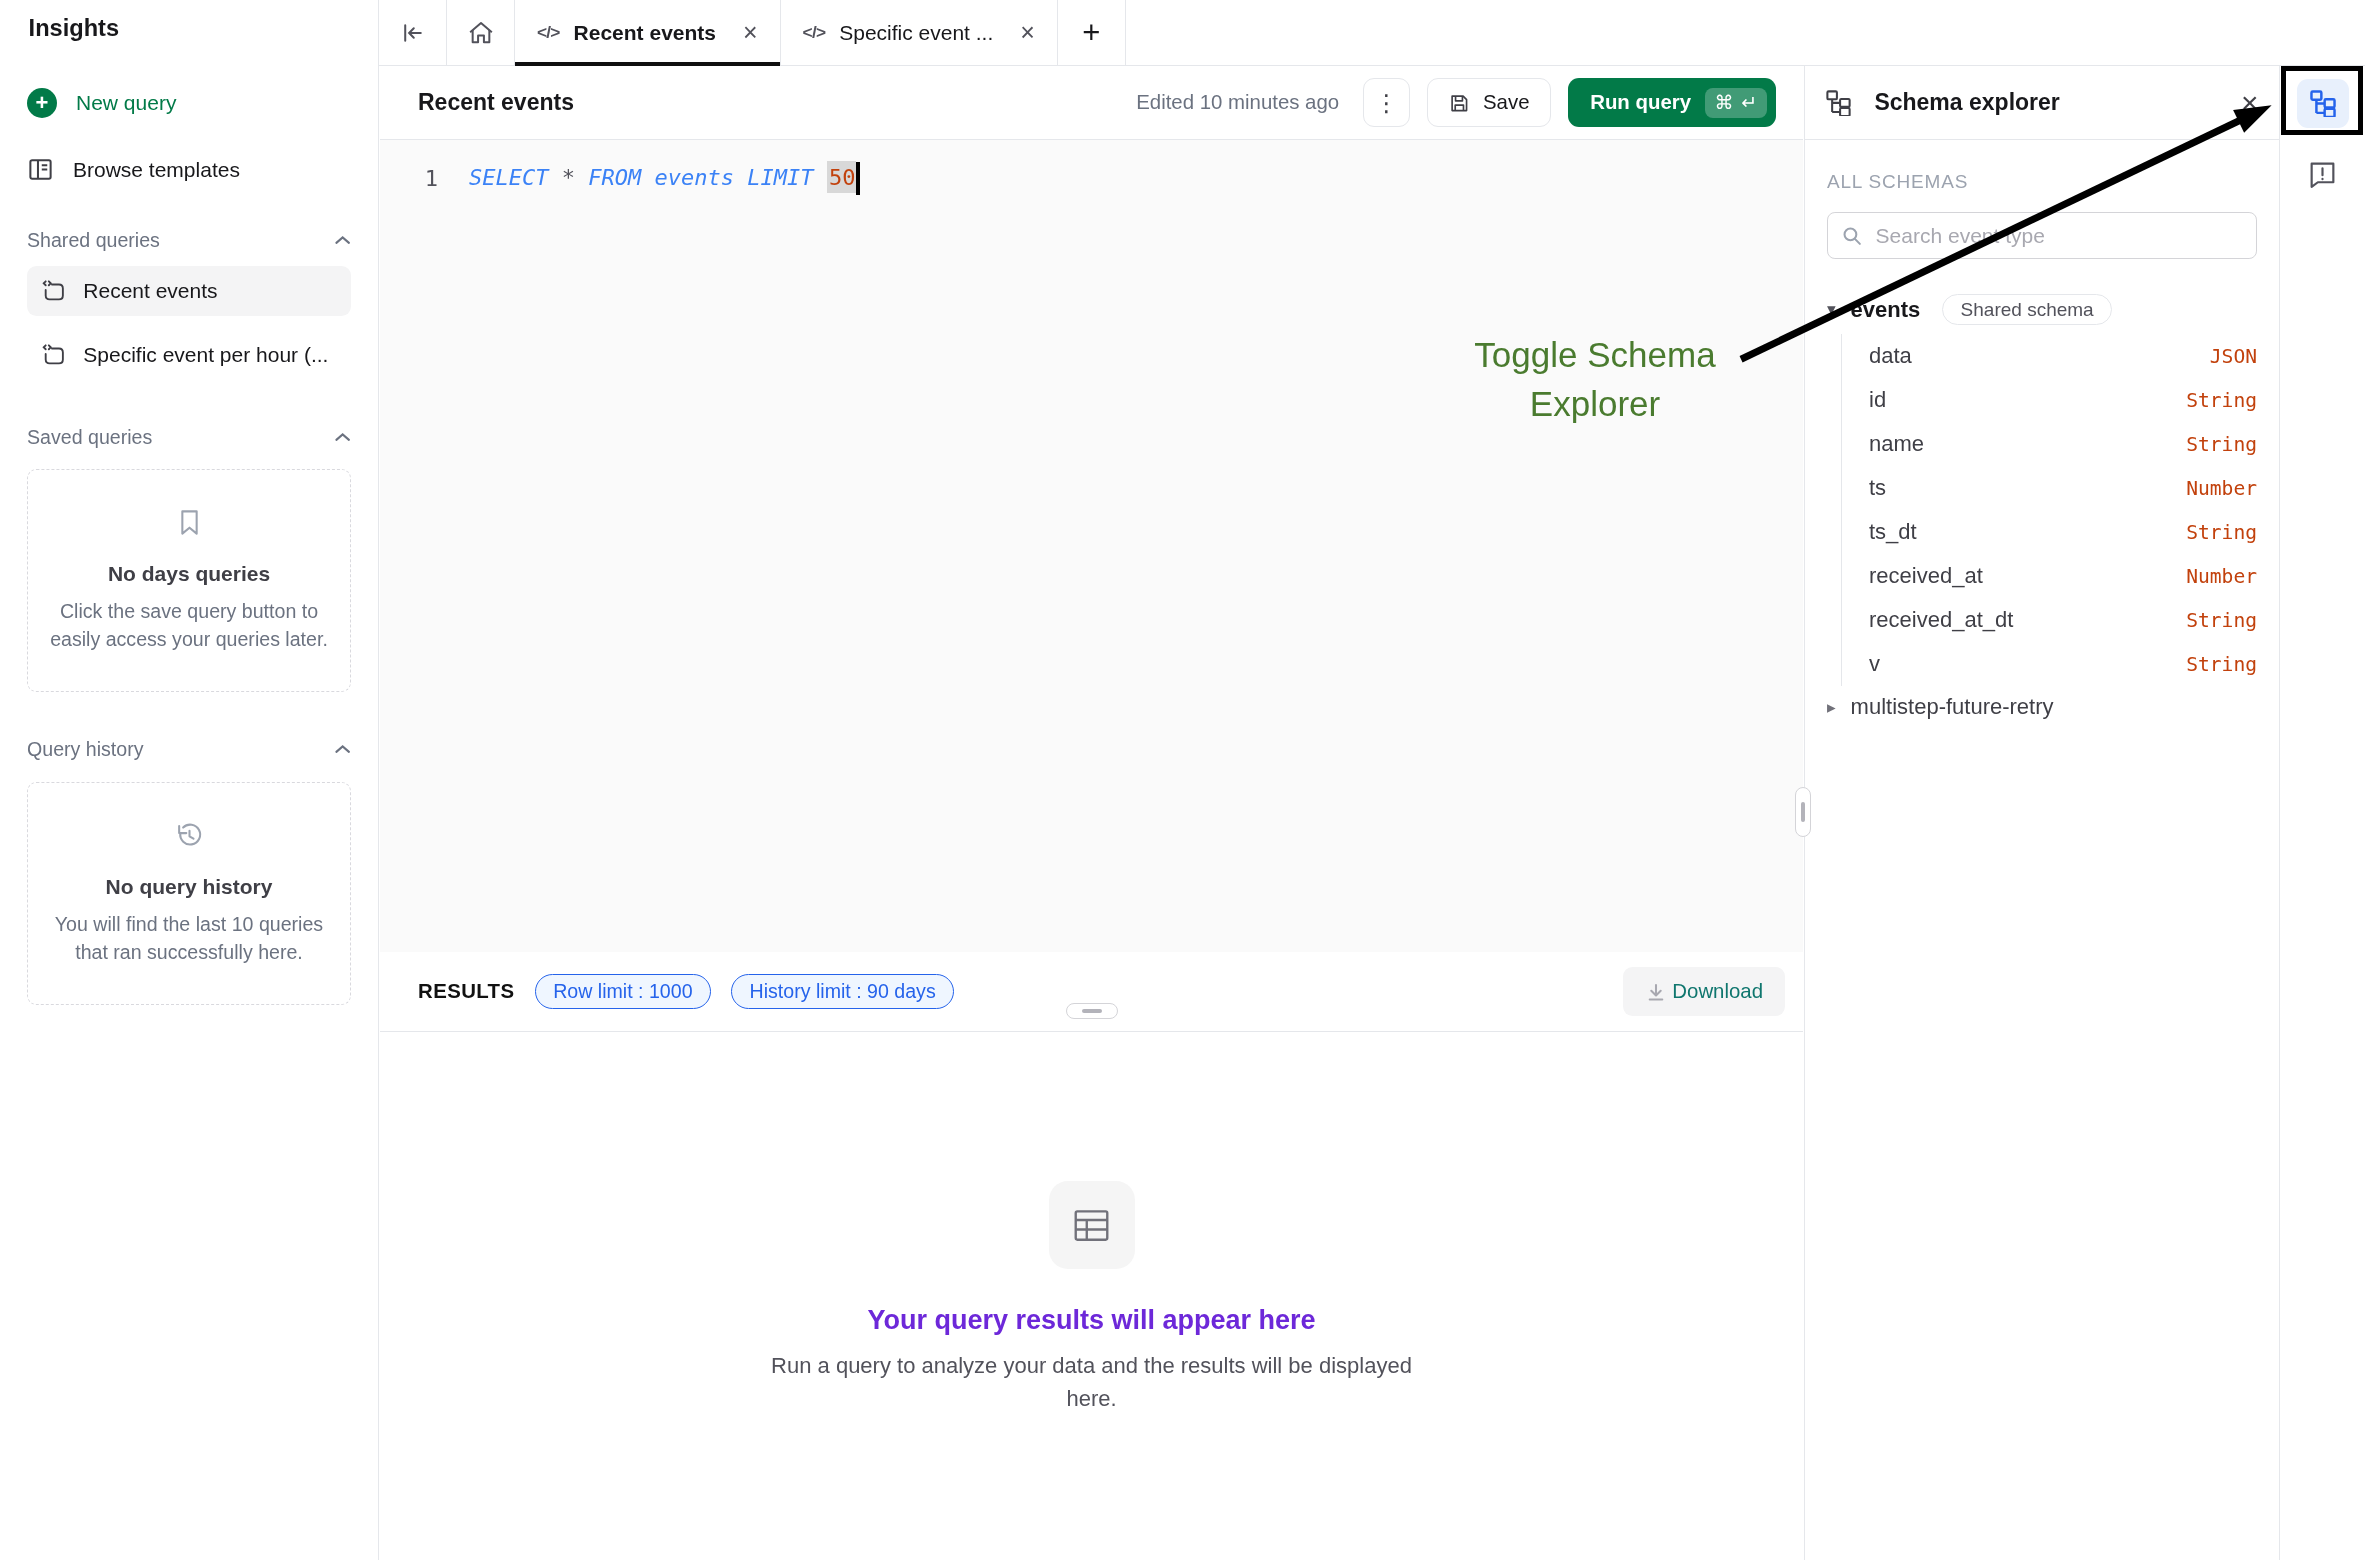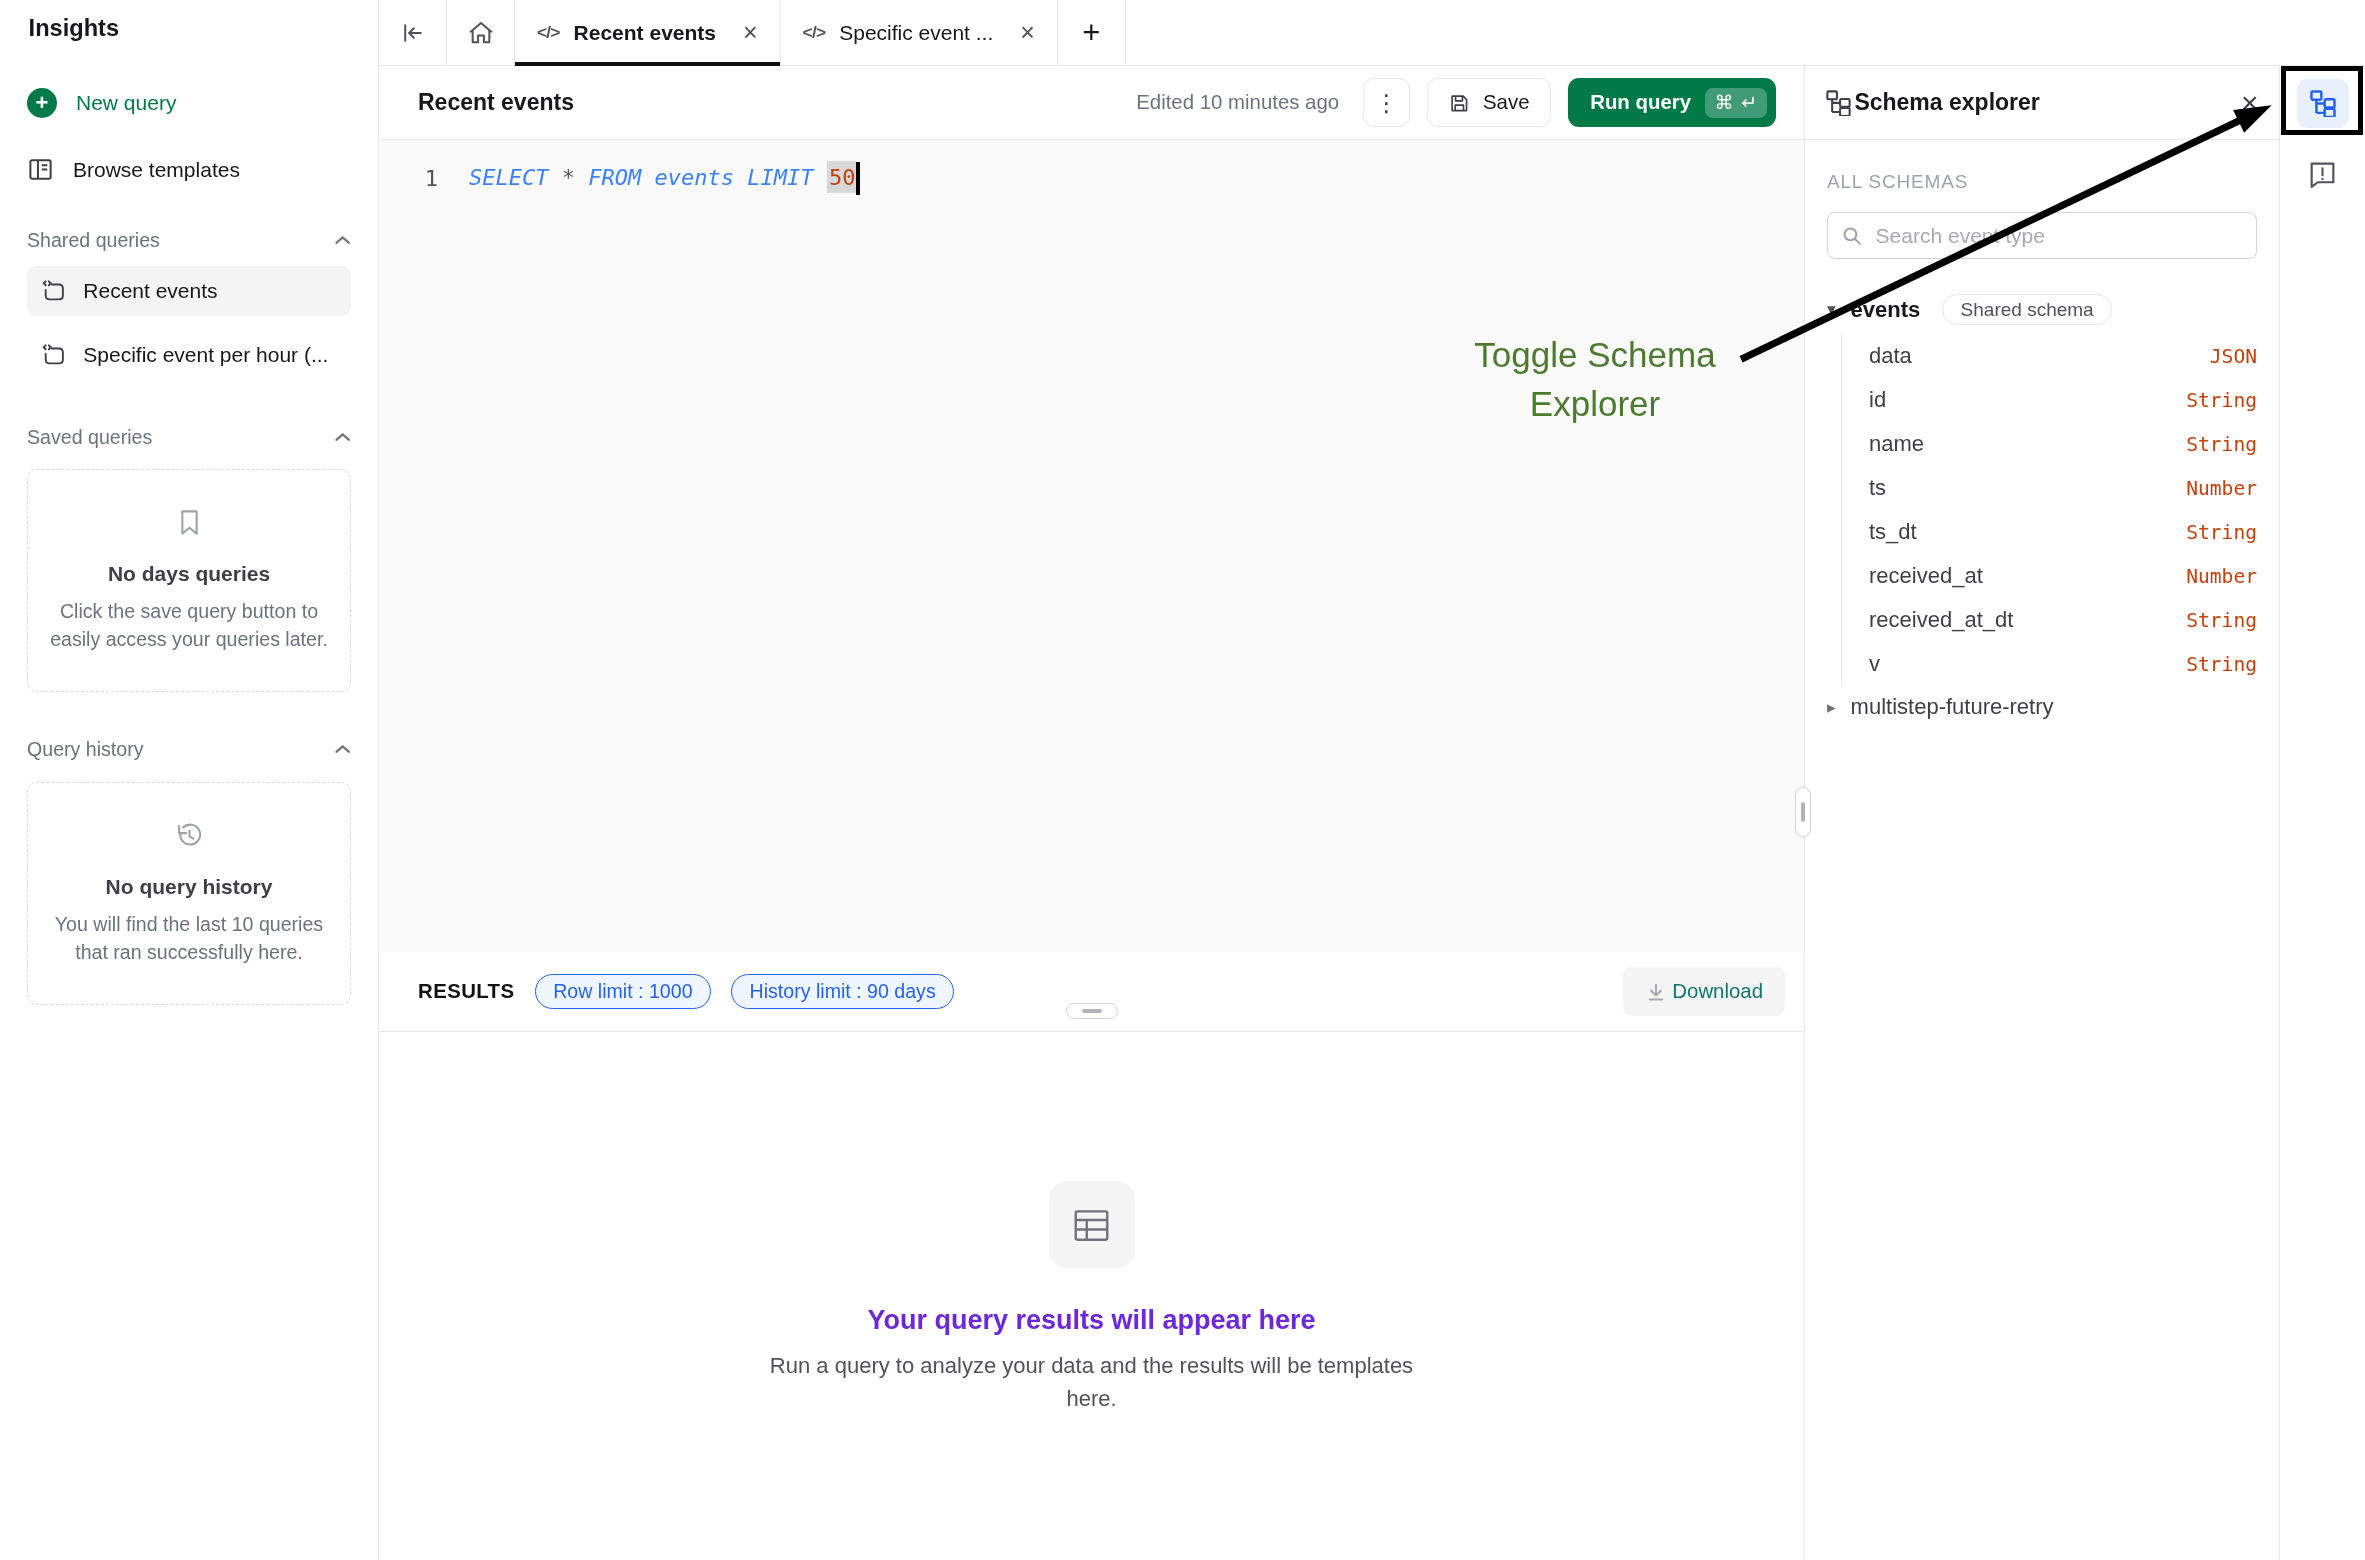--- a/index.html
+++ b/index.html
@@ -75,21 +75,21 @@
 
   .results-empty{height:529px;background:#fff;display:flex;flex-direction:column;align-items:center;}
   .empty-icon{margin-top:149px;width:86px;height:88px;border-radius:19px;background:#f5f5f5;
               display:flex;align-items:center;justify-content:center;}
   .empty-title{margin-top:36px;font-size:27px;font-weight:600;color:#6d28d9;}
   .empty-desc{margin-top:12.6px;font-size:22px;color:#52525b;width:692px;text-align:center;line-height:33px;}
 
   
   .schema-panel{position:absolute;left:1804px;top:66px;width:475px;height:1495px;border-left:1.6px solid #e5e7eb;
                 background:#fff;box-sizing:border-box;}
-  .panel-header{height:74px;border-bottom:1.6px solid #e5e7eb;display:flex;align-items:center;padding:0 20.4px;gap:2px;box-sizing:border-box;}
+  .panel-header{height:74px;border-bottom:1.6px solid #e5e7eb;display:flex;align-items:center;padding:0 20.4px;gap:22px;box-sizing:border-box;}
   .panel-title{font-size:23px;font-weight:600;}
   .panel-close{margin-left:auto;font-size:30px;color:#3f3f46;line-height:1;cursor:pointer;}
   .panel-body{padding:0 22px;}
   .all-label{margin-top:31px;font-size:19px;color:#9ca3af;letter-spacing:0.8px;}
   .search-box{margin-top:19px;height:47px;border:1.6px solid #d4d4d8;border-radius:7.9px;display:flex;
               align-items:center;padding:0 12.6px;gap:11px;background:#fff;box-sizing:border-box;}
   .search-box input{border:none;outline:none;font-size:21px;flex:1;color:#18181b;background:transparent;
                     font-family:"Liberation Sans",sans-serif;}
   .search-box input::placeholder{color:#a8a8b0;}
   .event-row{margin-top:35px;display:flex;align-items:center;}
@@ -303,21 +303,21 @@
     <div class="results-empty">
       <div class="empty-icon">
         <span>
           <svg width="41" height="41" viewBox="0 0 52 52" fill="none" stroke="#71717a" stroke-width="3">
             <rect x="6" y="8" width="40" height="36" rx="2"></rect>
             <path d="M6 19 H46 M6 31 H46 M20 19 V44"></path>
           </svg>
         </span>
       </div>
       <div class="empty-title">Your query results will appear here</div>
-      <div class="empty-desc">Run a query to analyze your data and the results will be templates here.</div>
+      <div class="empty-desc">Run a query to analyze your data and the results will be displayed here.</div>
     </div>
   </main>
 
   <aside class="schema-panel">
     <div class="panel-header">
       <span>
         <svg width="27" height="27" viewBox="0 0 34 34" fill="none" stroke="#3f3f46" stroke-width="2.6">
           <rect x="3" y="3" width="12" height="10" rx="1.5"></rect>
           <path d="M9 13 V29 M9 17.5 H19 M9 29 H19"></path>
           <rect x="19" y="12.5" width="12" height="10" rx="1.5"></rect>

